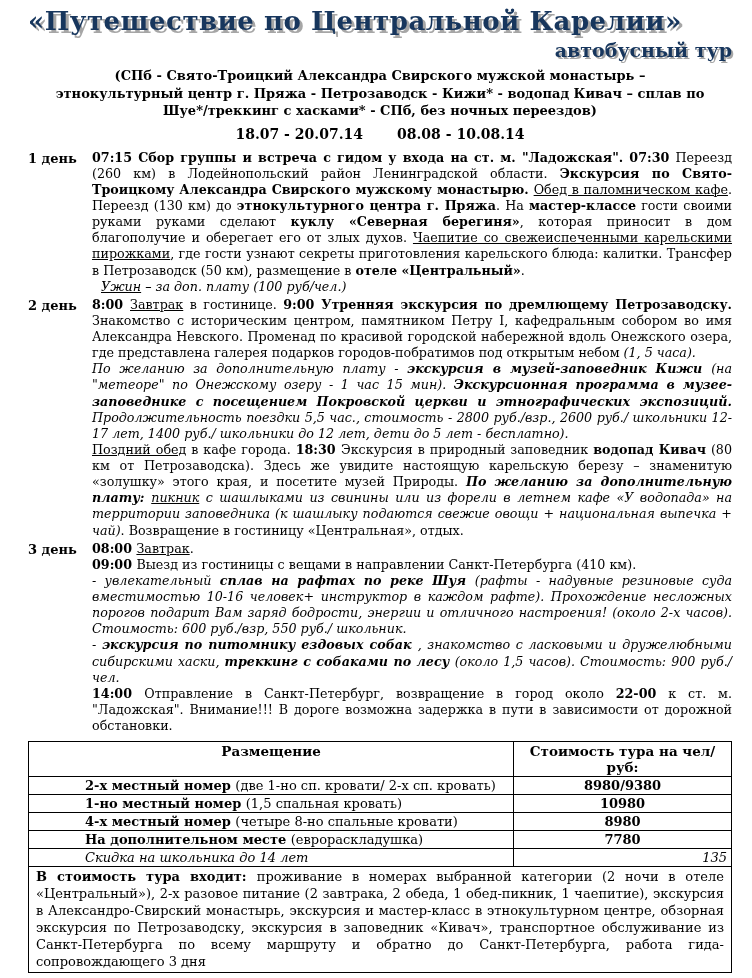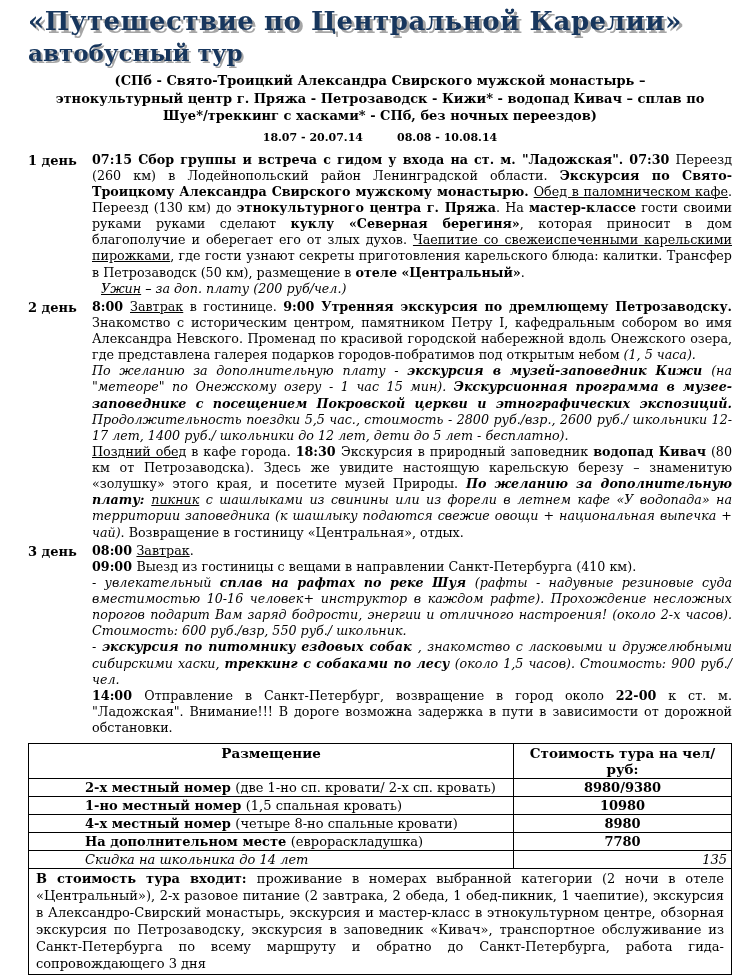--- a/index.html
+++ b/index.html
@@ -17,41 +17,41 @@
   .title {
     text-align: left;
     font-weight: bold;
     font-size: 26px;
     letter-spacing: 0.5px;
     color: #17365D;
     text-shadow: 3px 3px 0 #A6A6A6;
     margin: 2px 0 0 0;
   }
   .subtitle {
-    text-align: left;
+    text-align: right;
     font-weight: bold;
-    font-size: 23px;
+    font-size: 19px;
     color: #17365D;
     text-shadow: 2px 2px 0 #A6A6A6;
     margin: 3px 0 6px 0;
   }
   .route {
     text-align: center;
     font-weight: bold;
     font-size: 13px;
     line-height: 1.35;
     padding: 0 26px;
     margin: 4px 0 6px 0;
   }
   .dates {
     display: flex;
     justify-content: center;
     gap: 34px;
     font-weight: bold;
-    font-size: 11px;
+    font-size: 14px;
     margin: 4px 0 8px 0;
   }
   .day { display: flex; margin-top: 2px; }
   .day-label {
     width: 64px;
     flex-shrink: 0;
     font-weight: bold;
     font-size: 13px;
     padding-top: 1px;
   }
@@ -99,21 +99,21 @@
   <div class="route">(СПб - Свято-Троицкий Александра Свирского мужской монастырь – этнокультурный центр г. Пряжа - Петрозаводск - Кижи* - водопад Кивач – сплав по Шуе*/треккинг с хасками* - СПб, без ночных переездов)</div>
   <div class="dates">
     <span>18.07 - 20.07.14</span>
     <span>08.08 - 10.08.14</span>
   </div>
 
   <div class="day">
     <div class="day-label">1 день</div>
     <div class="day-body">
       <p class="p"><span class="fmt-b">07:15 Сбор группы и встреча с гидом у входа на ст. м. "Ладожская". 07:30 </span><span>Переезд (260 км) в Лодейнопольский район Ленинградской области. </span><span class="fmt-b">Экскурсия по Свято-Троицкому Александра Свирского мужскому монастырю. </span><span class="fmt-u">Обед в паломническом кафе</span><span>. Переезд (130 км) до </span><span class="fmt-b">этнокультурного центра г. Пряжа</span><span>. На </span><span class="fmt-b">мастер-классе</span><span> гости своими руками руками сделают </span><span class="fmt-b">куклу «Северная берегиня»</span><span>, которая приносит в дом благополучие и оберегает его от злых духов. </span><span class="fmt-u">Чаепитие со свежеиспеченными карельскими пирожками</span><span>, где гости узнают секреты приготовления карельского блюда: калитки. Трансфер в Петрозаводск (50 км), размещение в </span><span class="fmt-b">отеле «Центральный»</span><span>.</span></p>
-      <p class="p indent"><span class="fmt-i fmt-u">Ужин</span><span class="fmt-i"> – за доп. плату (200 руб/чел.)</span></p>
+      <p class="p indent"><span class="fmt-i fmt-u">Ужин</span><span class="fmt-i"> – за доп. плату (100 руб/чел.)</span></p>
     </div>
   </div>
 
   <div class="day">
     <div class="day-label">2 день</div>
     <div class="day-body">
       <p class="p"><span class="fmt-b">8:00 </span><span class="fmt-u">Завтрак</span><span> в гостинице. </span><span class="fmt-b">9:00 Утренняя экскурсия по дремлющему Петрозаводску.</span><span> Знакомство с историческим центром, памятником Петру I, кафедральным собором во имя Александра Невского. Променад по красивой городской набережной вдоль Онежского озера, где представлена галерея подарков городов-побратимов под открытым небом </span><span class="fmt-i">(1, 5 часа).</span></p>
       <p class="p"><span class="fmt-i">По желанию за дополнительную плату - </span><span class="fmt-b fmt-i">экскурсия  в музей-заповедник Кижи </span><span class="fmt-i">(на "метеоре" по Онежскому озеру - 1 час 15 мин). </span><span class="fmt-b fmt-i">Экскурсионная программа в музее-заповеднике с посещением Покровской церкви и этнографических экспозиций.</span><span class="fmt-i"> Продолжительность поездки 5,5 час., стоимость - 2800 руб./взр.,  2600 руб./ школьники 12-17 лет, 1400 руб./ школьники до 12 лет, дети до 5 лет - бесплатно).</span></p>
       <p class="p"><span class="fmt-u">Поздний обед</span><span> в кафе города. </span><span class="fmt-b">18:30 </span><span>Экскурсия в природный заповедник </span><span class="fmt-b">водопад Кивач</span><span> (80 км от Петрозаводска). Здесь же увидите настоящую карельскую березу – знаменитую «золушку» этого края, и посетите музей Природы. </span><span class="fmt-b fmt-i">По желанию за дополнительную плату: </span><span class="fmt-i fmt-u">пикник</span><span class="fmt-i"> с шашлыками из свинины или из форели в летнем кафе «У водопада» на территории заповедника (к шашлыку подаются свежие овощи + национальная выпечка + чай)</span><span>. Возвращение в гостиницу «Центральная», отдых.</span></p>
     </div>

